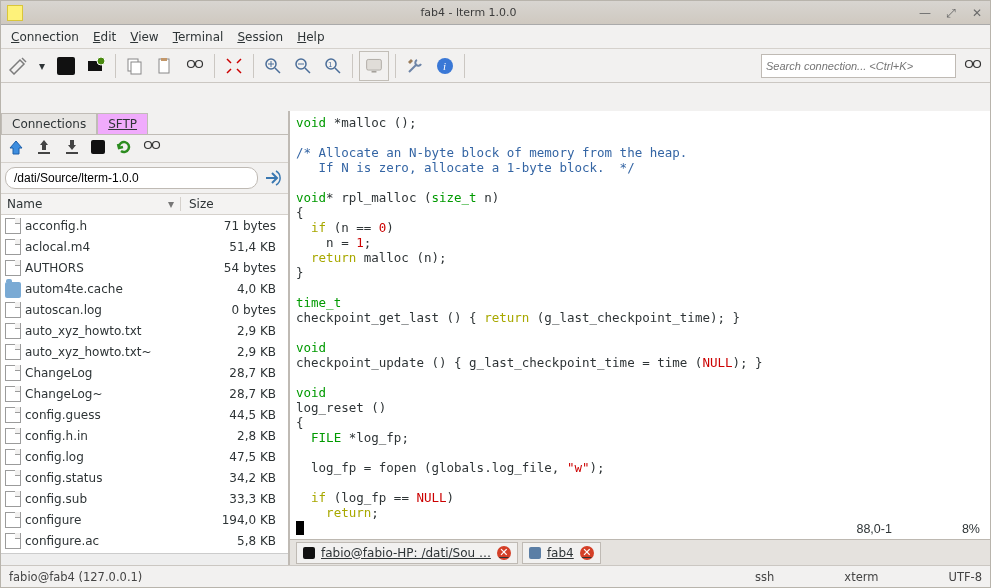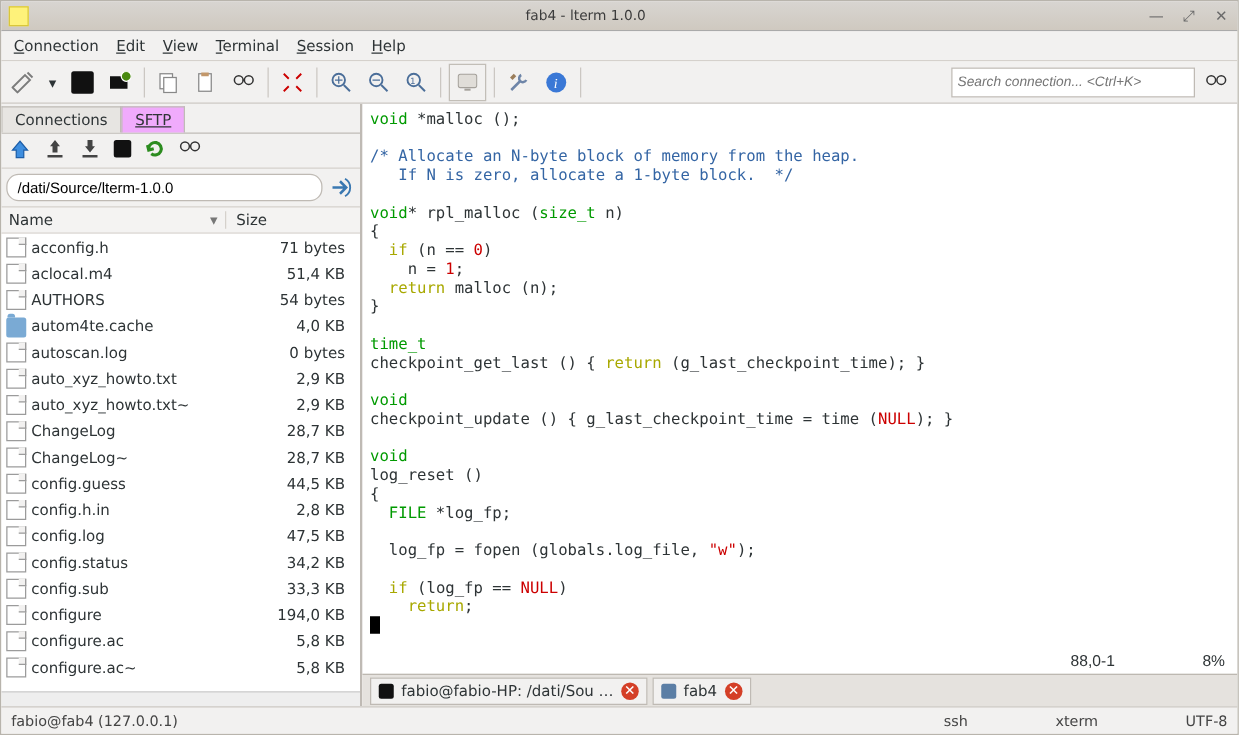--- a/index.html
+++ b/index.html
@@ -9,21 +9,21 @@
 .titlebar .title{flex:1;text-align:center;font-size:11px;color:#3c3c3c;}
 .titlebar .win-icon{width:14px;height:14px;margin-left:12px;color:#6a6a6a;display:inline-block;text-align:center;line-height:14px;}
 .menubar{height:24px;display:flex;align-items:center;padding:0 4px;background:#f2f1f0;border-bottom:1px solid #d5d1cc;}
 .menuitem{padding:2px 6px;margin-right:2px;cursor:default;}
 .menuitem u{text-decoration:underline;}
 .toolbar{height:34px;display:flex;align-items:center;padding:2px 4px;gap:4px;background:#f2f1f0;border-bottom:1px solid #cbc7c2;}
 .tbtn{width:26px;height:26px;display:flex;align-items:center;justify-content:center;border:1px solid transparent;}
 .tbtn svg, .tbtn span{width:18px;height:18px;}
 .t-sep{width:1px;height:24px;background:#cbc7c2;margin:0 2px;}
 .t-search{margin-left:auto;height:24px;width:195px;border:1px solid #bfbab4;background:#fff;padding:0 4px;font-style:italic;color:#9e9e9e;font-size:11px;}
-.main{flex:1;display:flex;overflow:hidden;}
+.main{flex:1;display:flex;overflow:hidden;margin-top:28px;}
 .sidebar{width:289px;display:flex;flex-direction:column;border-right:2px solid #bfbab4;background:#f2f1f0;}
 .side-tabs{height:24px;display:flex;align-items:flex-end;border-bottom:1px solid #c0bcb6;}
 .side-tab{padding:3px 10px;border:1px solid #c0bcb6;border-bottom:none;background:#e7e5e2;font-size:12px;}
 .side-tab.active{background:#f0abfc;text-decoration:underline;}
 .side-toolbar{height:28px;display:flex;align-items:center;gap:10px;padding:2px 6px;border-bottom:1px solid #d5d1cc;}
 .path-row{height:30px;display:flex;align-items:center;padding:2px 4px;gap:4px;}
 .path-input{flex:1;height:22px;border:1px solid #bfbab4;border-radius:10px;padding:0 8px;background:#fff;font-size:12px;}
 .go-btn{width:22px;height:22px;color:#3a78b1;}
 .file-header{height:22px;display:flex;align-items:center;background:#f4f3f2;border-top:1px solid #d5d1cc;border-bottom:1px solid #d5d1cc;font-size:12px;}
 .fh-name{width:180px;padding-left:6px;display:flex;align-items:center;justify-content:space-between;border-right:1px solid #d5d1cc;}
@@ -35,21 +35,21 @@
 .f-row .f-size{width:78px;text-align:right;padding-right:8px;font-size:12px;}
 .scrollbar-h{height:12px;background:#eee;border-top:1px solid #ccc;}
 .content{flex:1;display:flex;flex-direction:column;background:#fff;}
 .code{flex:1;padding:4px 6px;font-family:"DejaVu Sans Mono","Menlo",monospace;font-size:12.5px;line-height:15px;white-space:pre;overflow:hidden;position:relative;}
 .code .kw{color:#a8a800;}
 .code .cm{color:#3465a4;}
 .code .st{color:#cc0000;}
 .code .ty{color:#009a00;}
 .cursor-block{display:inline-block;width:8px;height:14px;background:#000;vertical-align:text-bottom;}
 .code-status{position:absolute;right:10px;bottom:2px;font-family:Liberation Sans, sans-serif;font-size:12.5px;display:flex;gap:70px;}
-.term-tabs{height:26px;display:flex;align-items:center;background:#e5e2de;border-top:1px solid #bdb8b1;padding-left:6px;gap:4px;}
+.term-tabs{height:26px;display:flex;align-items:center;background:#e5e2de;border-top:1px solid #bdb8b1;padding-left:6px;gap:4px;text-decoration:underline;}
 .term-tab{height:22px;display:flex;align-items:center;gap:6px;padding:0 6px;border:1px solid #bfbab4;background:#f2f1f0;font-size:12px;}
 .term-tab-close{color:#fff;background:#d43f27;width:14px;height:14px;border-radius:7px;display:flex;align-items:center;justify-content:center;font-size:11px;line-height:1;}
 .statusbar{height:22px;display:flex;align-items:center;padding:0 8px;background:#f2f1f0;border-top:1px solid #cbc7c2;font-size:11.5px;color:#444;}
 .statusbar .sp{margin-left:auto;display:flex;gap:70px;}
 .mono-ico{display:inline-block;width:14px;height:14px;background:#111;border-radius:2px;}
 .mono-ico.tiny{width:12px;height:12px;}
 .file-ico{width:14px;height:16px;border:1px solid #9b9b9b;background:#fff;position:relative;}
 .file-ico:after{content:"";position:absolute;top:-1px;right:-1px;width:5px;height:5px;background:#f2f1f0;border-right:1px solid #9b9b9b;border-bottom:1px solid #9b9b9b;}
 .folder-ico{width:16px;height:13px;background:#7aaad4;border-radius:2px;position:relative;margin-top:2px;}
 .folder-ico:before{content:"";position:absolute;top:-3px;left:1px;width:6px;height:3px;background:#7aaad4;border-radius:2px 2px 0 0;}

